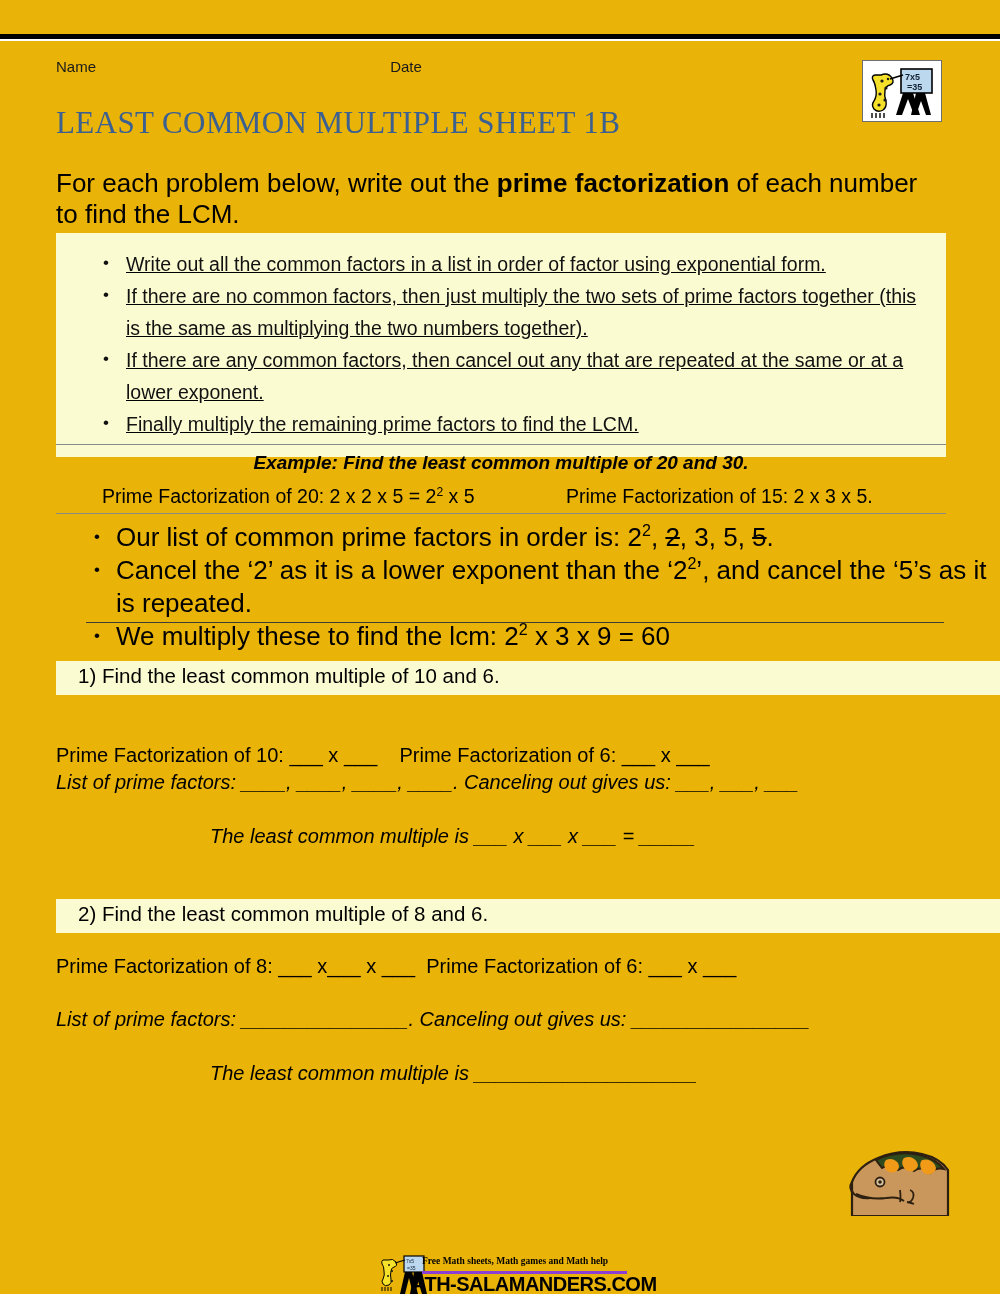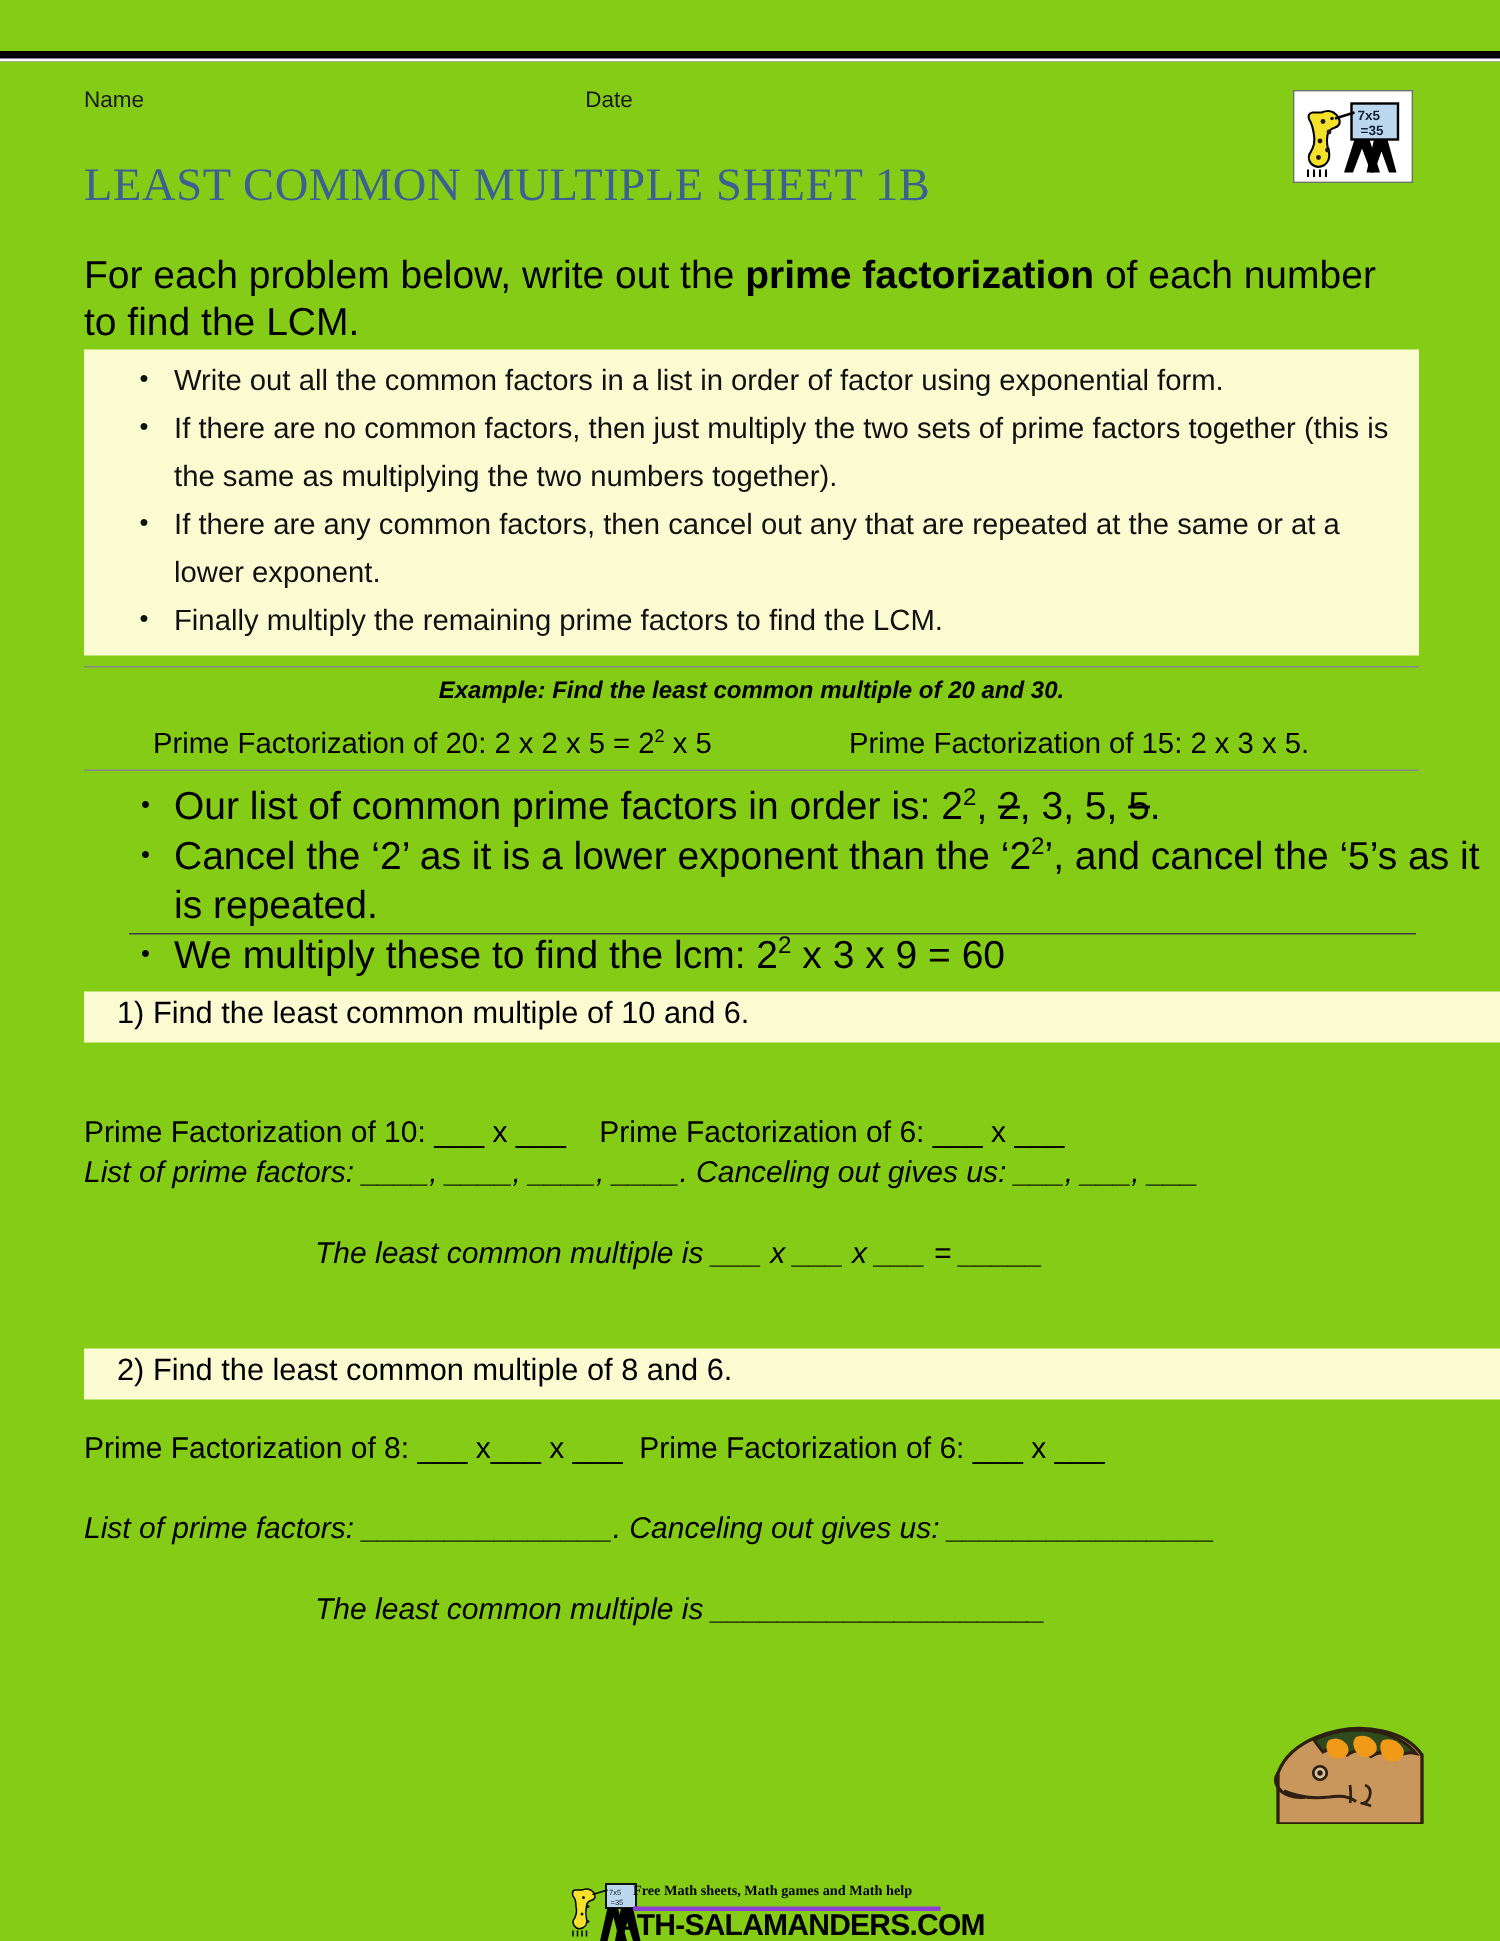--- a/index.html
+++ b/index.html
@@ -11,21 +11,21 @@
     width: 1000px;
     height: 1294px;
     position: relative;
     font-family: "Liberation Sans", sans-serif;
     color: #000000;
     overflow: hidden;
   }
   .page {
     position: absolute;
     inset: 0;
-    background: #84cc16;
+    background: #eab308;
   }
 
   
   .top-rule {
     position: absolute;
     left: 0; right: 0;
     top: 34px;
     height: 5px;
     background: #000000;
     border-bottom: 2px solid #ffffff;
@@ -79,23 +79,24 @@
   .hl-band {
     position: absolute;
     left: 56px;
     top: 233px;
     width: 890px;
     background: #fbfbd2;
     padding: 5px 0 7px 0;
     box-sizing: border-box;
   }
   ul.bullets {
-    margin: 0;
+    margin: 10px;
     padding: 0 14px 0 60px;
     list-style: none;
+    text-decoration: underline;
   }
   ul.bullets li {
     position: relative;
     font-size: 19.5px;
     line-height: 32px;
     color: #111111;
   }
   ul.bullets li::before {
     content: "\2022";
     position: absolute;
@@ -111,21 +112,21 @@
     background: #8a8a8a;
   }
   .rule.dark { background: #3d3d3d; }
 
   .example-title {
     position: absolute;
     left: 56px;
     top: 452px;
     width: 890px;
     text-align: center;
-    font-size: 16px;
+    font-size: 19px;
     font-weight: bold;
     font-style: italic;
   }
   .example-line {
     position: absolute;
     top: 485px;
     left: 56px;
     width: 890px;
     font-size: 19.5px;
   }

